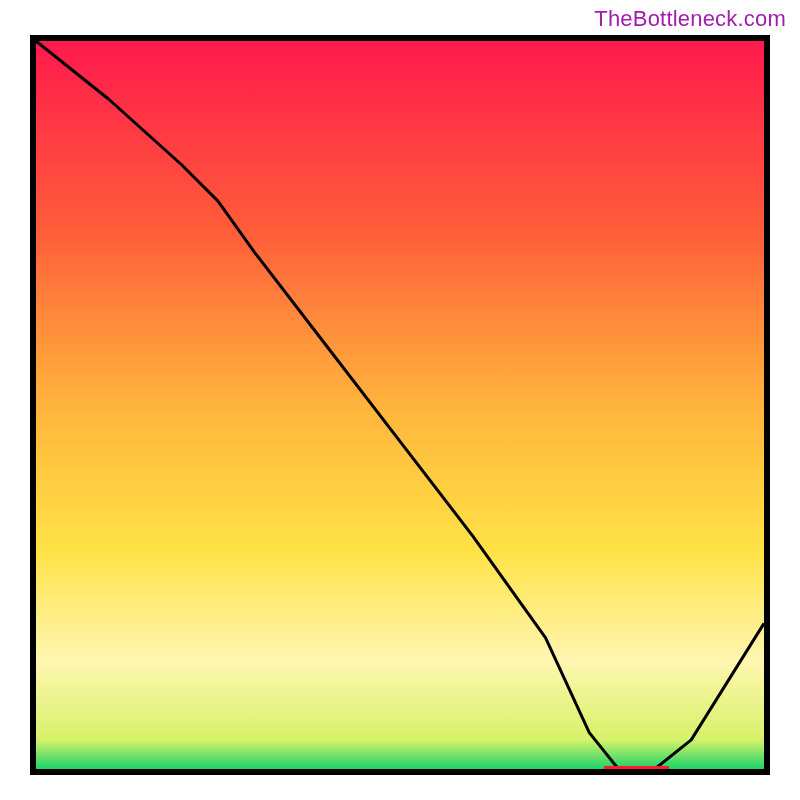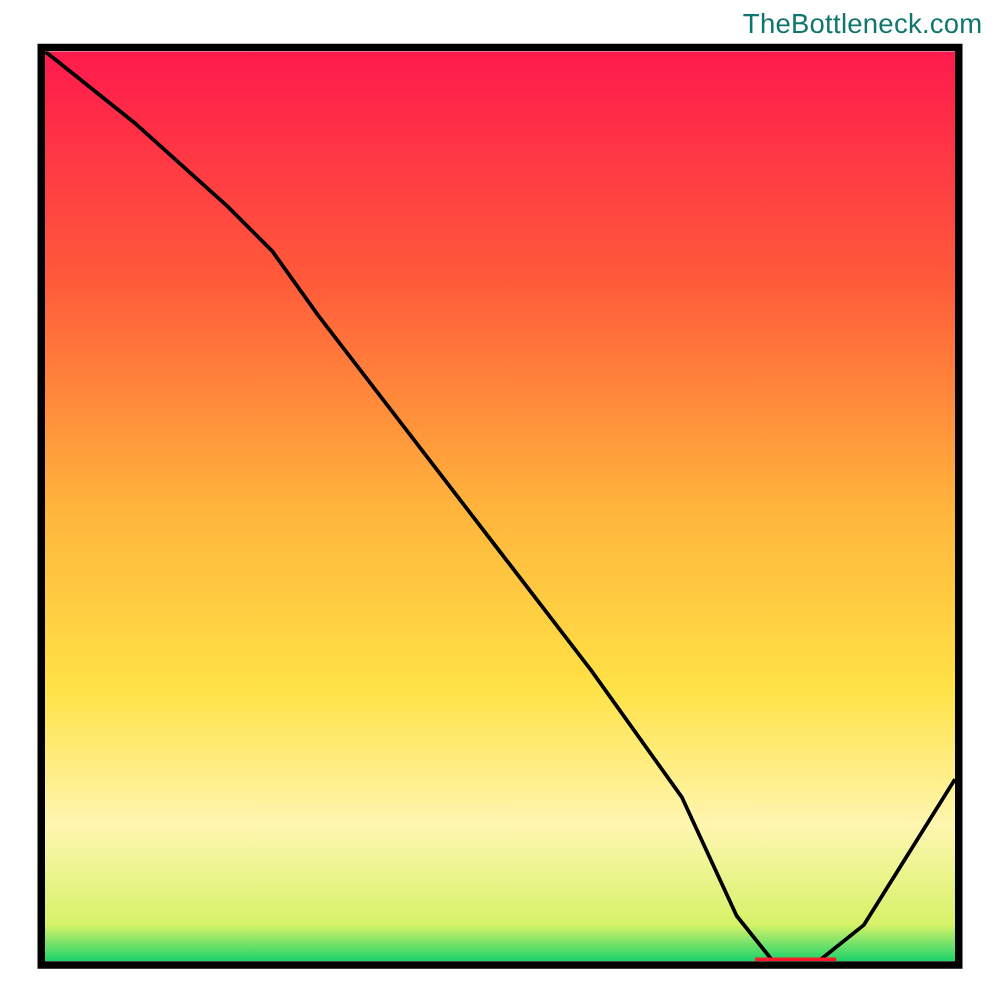--- a/index.html
+++ b/index.html
@@ -13,21 +13,21 @@
   }
   .wrap {
     position: relative;
     width: 800px;
     height: 800px;
   }
   .watermark {
     position: absolute;
     top: 6px;
     right: 14px;
-    color: #0f766e;
+    color: #a21caf;
     font-size: 22px;
     font-weight: 400;
     letter-spacing: 0.2px;
     user-select: none;
   }
   .plot-frame {
     position: absolute;
     left: 30px;
     top: 35px;
     width: 740px;

